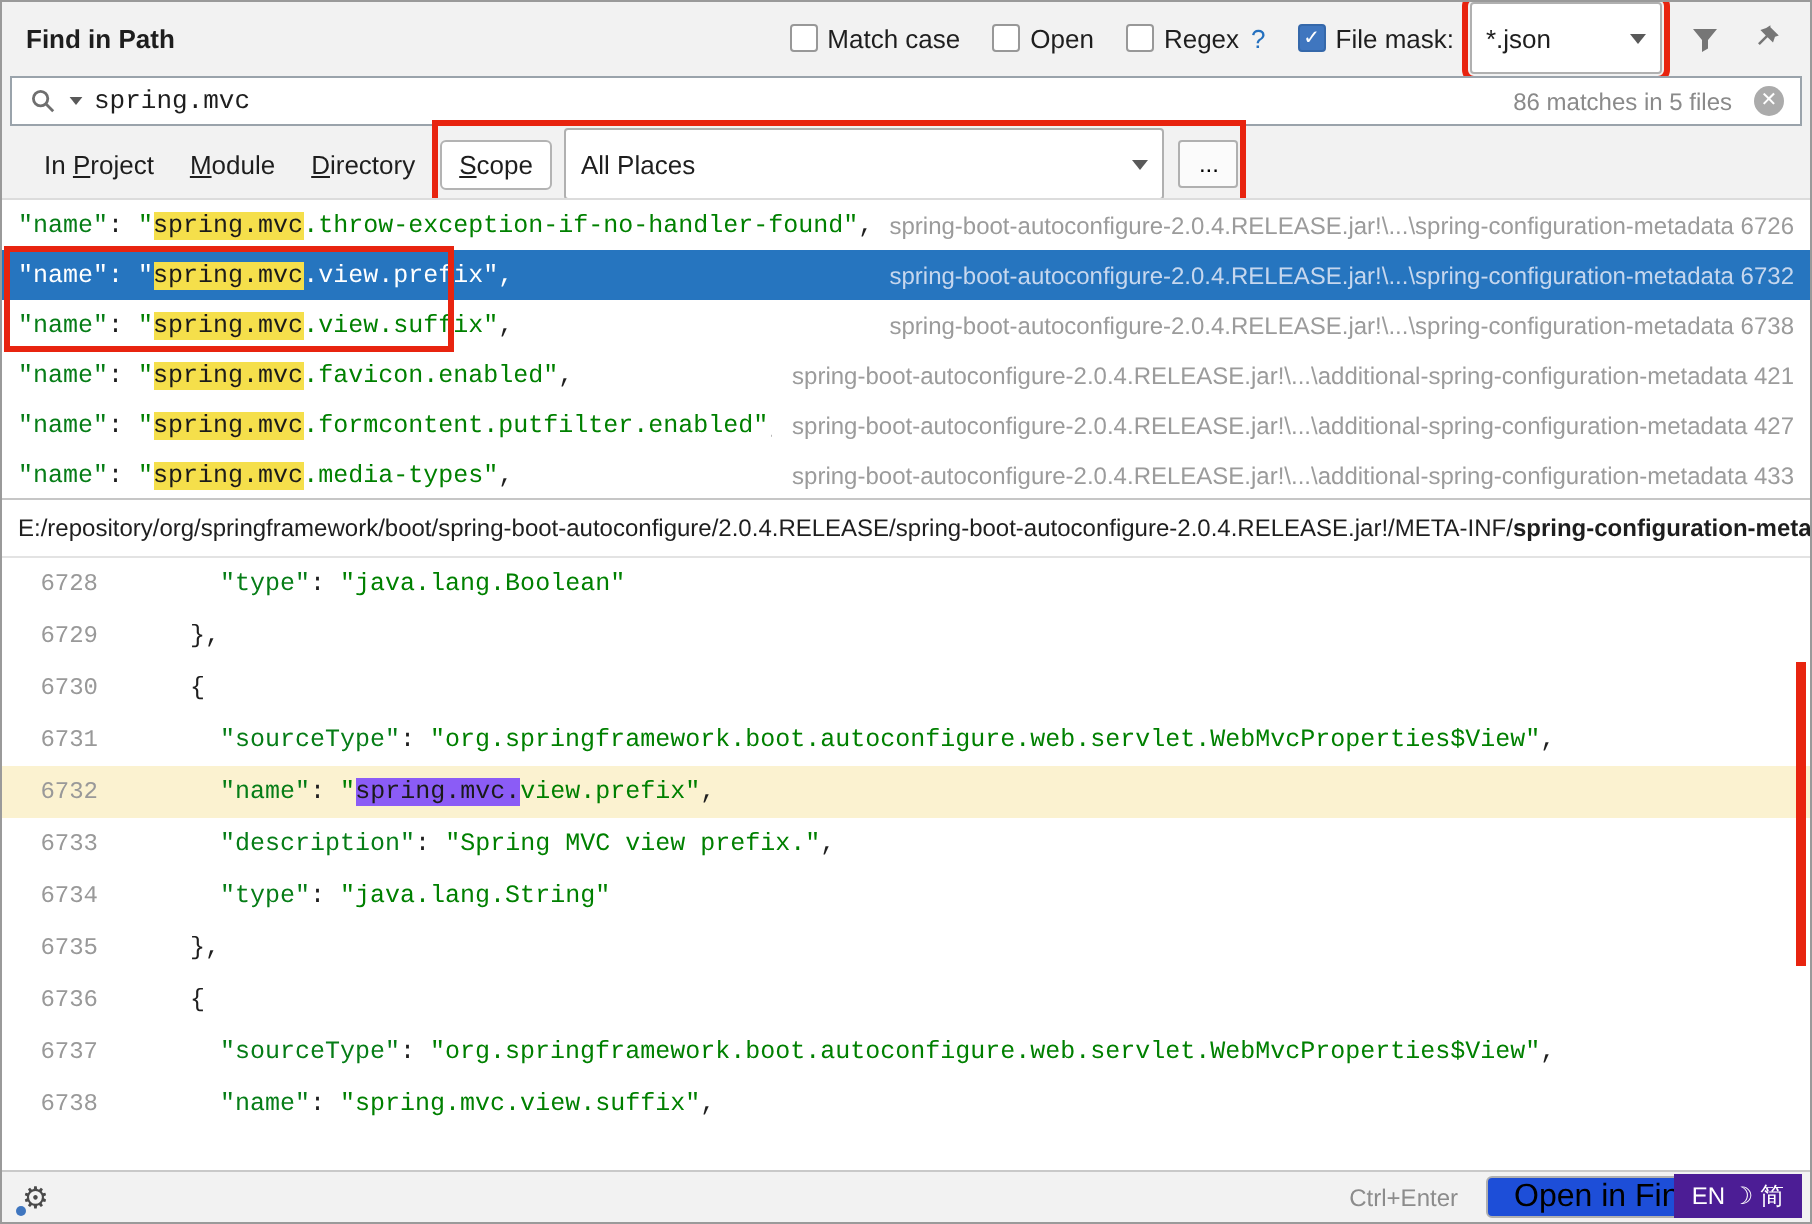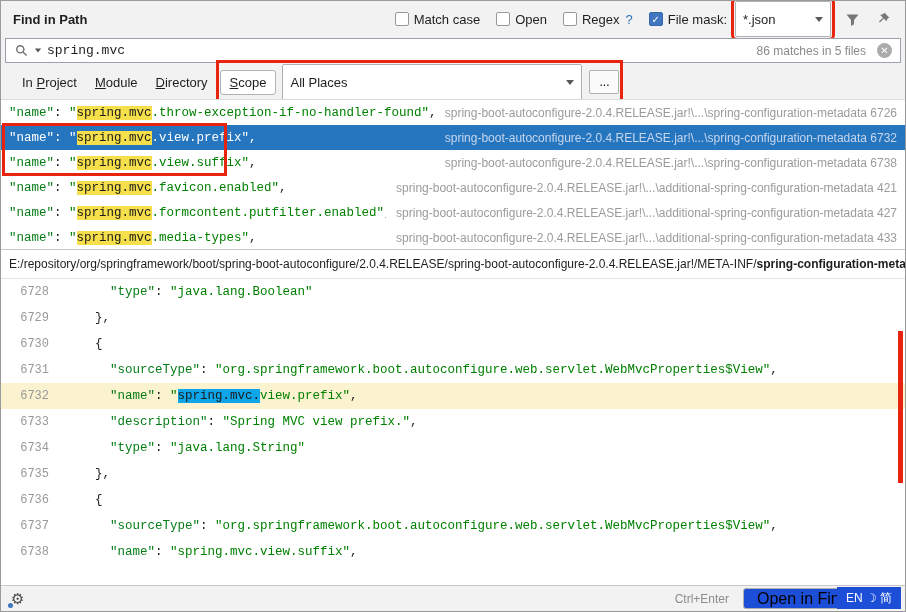--- a/index.html
+++ b/index.html
@@ -40,37 +40,37 @@
   .result-row{height:25px;display:flex;align-items:center;padding:0 8px}
   .result-code{font-size:12.5px;white-space:pre;flex:1;overflow:hidden}
   .result-path{color:#9b9b9b;font-size:12px;white-space:nowrap;margin-left:10px}
   .result-row.selected{background:#2675bf}
   .result-row.selected .tk-key,.result-row.selected .tk-str,.result-row.selected .tk-punct{color:#fff}
   .result-row.selected .result-path{color:#c6d7ee}
   .tk-key{color:#067d17}
   .tk-str{color:#008000}
   .tk-punct{color:#1f1f1f}
   .tk-match{background:#f5df4b;color:#1a1a1a}
-  .tk-sel{background:#0ea5e9;color:#1a1a1a}
+  .tk-sel{background:#8b5cf6;color:#1a1a1a}
 
   .preview-header{height:30px;flex:none;background:#fff;border-top:1px solid #c6c6c6;border-bottom:1px solid #e3e3e3;display:flex;align-items:center;padding:0 8px;font-size:12px;white-space:nowrap;overflow:hidden}
   .preview-header .bold{font-weight:bold}
 
   .code{flex:1;background:#fff;overflow:hidden;position:relative}
   .code-line{height:26px;display:flex;align-items:center;font-size:12.5px}
   .gutter{width:64px;flex:none;text-align:right;padding-right:16px;color:#999;font-size:12px}
   .code-text{white-space:pre}
   .code-line.hl{background:#fbf2d0}
 
   .footer{height:26px;flex:none;border-top:1px solid #c9c9c9;background:#f2f2f2;display:flex;align-items:center;padding:0 10px;position:relative}
   .gear{font-size:15px;color:#4a4a4a;margin-right:auto;position:relative;cursor:default}
   .gear .dot{position:absolute;left:-3px;bottom:0;width:5px;height:5px;border-radius:50%;background:#3f76bf}
   .shortcut{color:#8c8c8c;font-size:12px;margin-right:14px}
   .open-btn{height:21px;width:152px;background:#1d4ed8;border:1px solid #b0b0b0;border-radius:3px;font-size:16px;text-align:left;padding:0 0 0 13px;white-space:nowrap;overflow:hidden;cursor:default}
-  .ime{position:absolute;right:4px;bottom:2px;height:22px;background:#1d4ed8;color:#fff;display:flex;align-items:center;padding:0 9px;font-size:12px;white-space:nowrap}
+  .ime{position:absolute;right:4px;bottom:2px;height:22px;background:#4c1d95;color:#fff;display:flex;align-items:center;padding:0 9px;font-size:12px;white-space:nowrap}
 
   .ann-results{position:absolute;left:1px;top:23px;width:225px;height:53px;border:3px solid #e8240f;pointer-events:none}
   .ann-scrollmark{position:absolute;right:2px;top:330px;width:5px;height:152px;background:#e8240f;pointer-events:none}
   svg{display:block}
 </style>
 </head>
 <body>
 
 <div class="window">
 

